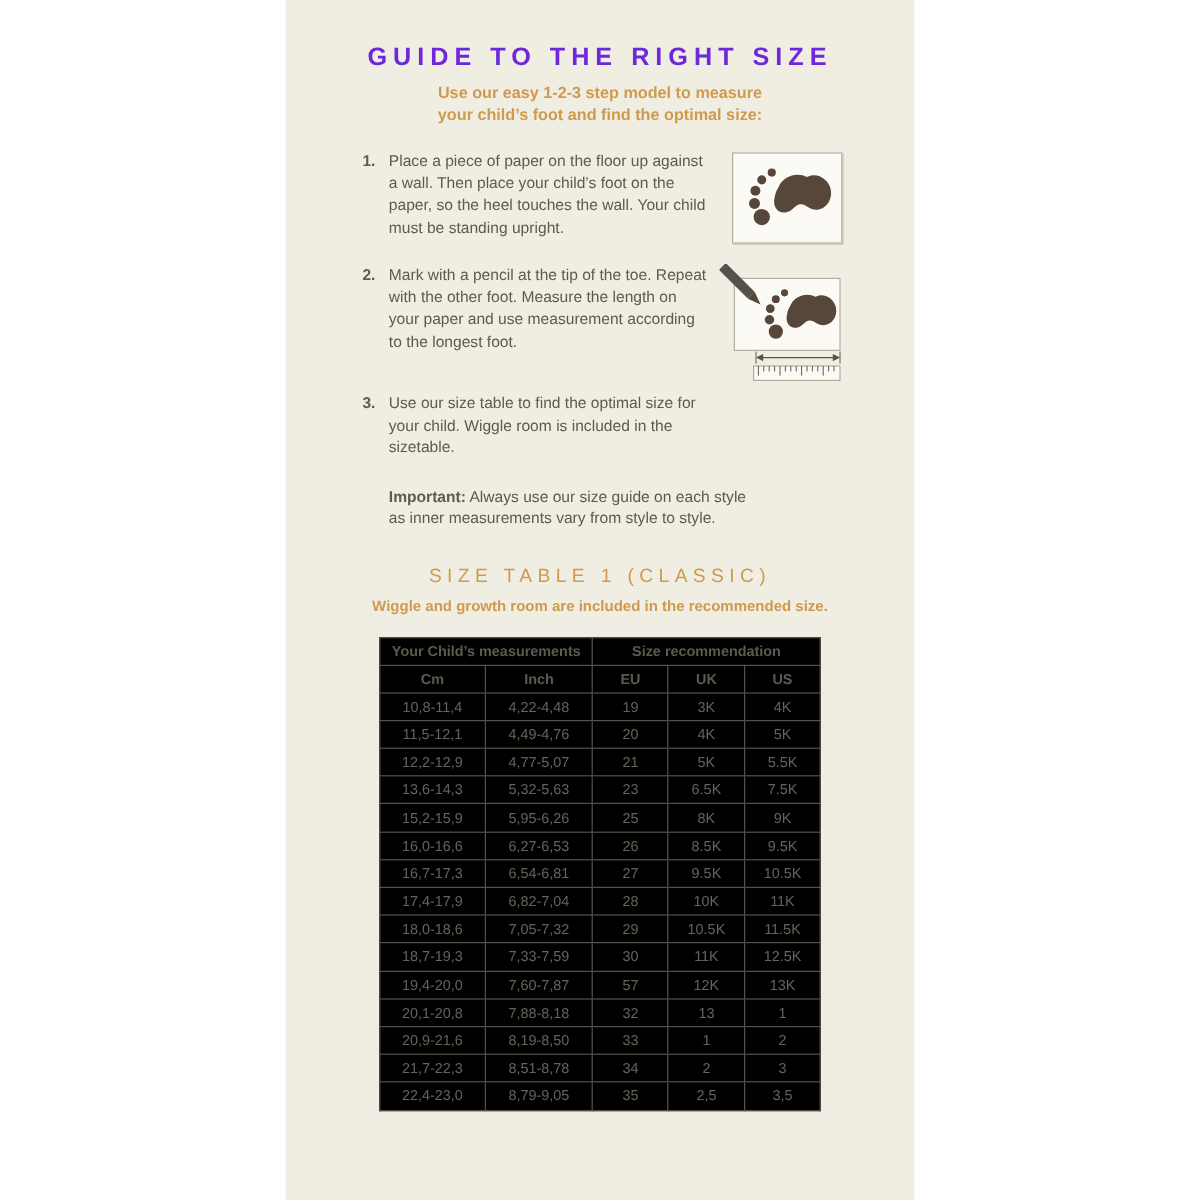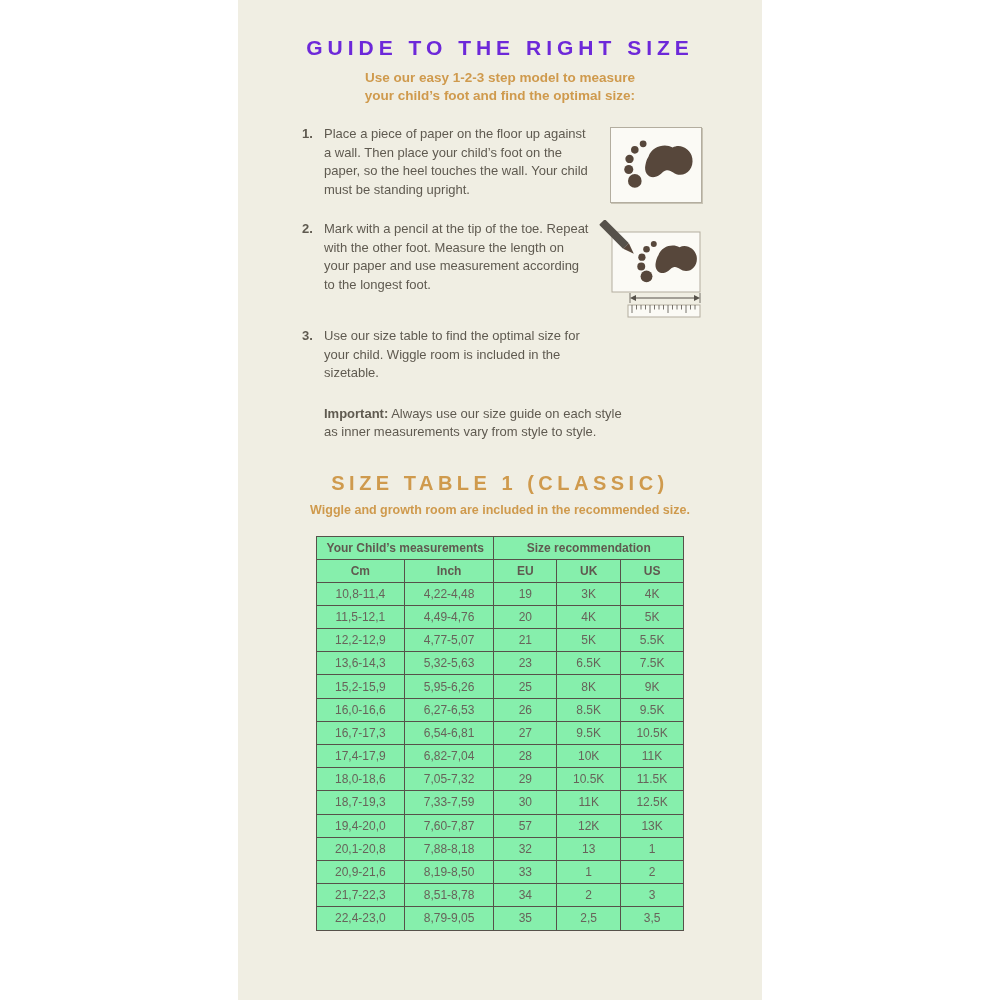--- a/index.html
+++ b/index.html
@@ -15,24 +15,24 @@
   .step-2{margin-top:17px;}
   .step-3{margin-top:9px;}
   .step-num{flex:0 0 16px;font-size:13px;font-weight:bold;color:#5f5a50;line-height:1.42;}
   .step-text{flex:1 1 auto;margin:0 0 0 6px;font-size:13px;color:#5f5a50;line-height:1.42;max-width:268px;}
   .icon-col{flex:0 0 106px;margin-left:auto;display:flex;justify-content:flex-end;align-items:flex-start;}
   .icon-box{width:90px;height:74px;background:#fbfaf5;border:1px solid #b3ad9f;display:flex;align-items:center;justify-content:center;margin-top:2px;box-shadow:1px 1px 0 #c9c4b5;}
 
   .important{margin:22px 0 0 86px;max-width:312px;font-size:13px;color:#5f5a50;line-height:1.42;}
   .important b{color:#5f5a50;}
 
-  .table-title{margin:30px 0 0 0;text-align:center;color:#cf9a4d;font-size:20px;font-weight:bold;letter-spacing:4.5px;}
+  .table-title{margin:30px 0 0 0;text-align:center;color:#cf9a4d;font-size:16px;font-weight:normal;letter-spacing:4.5px;}
   .table-subtitle{margin:8px 0 0 0;text-align:center;color:#cf9a4d;font-size:12.5px;font-weight:bold;}
 
-  table.size-table{margin:19px auto 0 auto;border-collapse:collapse;width:368px;background:#86efac;}
+  table.size-table{margin:19px auto 0 auto;border-collapse:collapse;width:368px;background:#000000;}
   .size-table th,.size-table td{border:1px solid #56514a;text-align:center;color:#67635a;font-size:12px;padding:0;height:22px;line-height:22px;}
   .size-table th{font-weight:bold;color:#5f5a50;}
   .size-table td{height:22.2px;}
   .col-cm{width:88px;}.col-inch{width:90px;}.col-eu{width:63px;}.col-uk{width:64px;}.col-us{width:63px;}
 
   .foot{fill:#57473b;}
   .paper{fill:#fbfaf5;stroke:#b3ad9f;stroke-width:1;}
   .ink{stroke:#56514a;fill:none;}
   .inkfill{fill:#56514a;}
   .hidden-defs{position:absolute;width:0;height:0;overflow:hidden;}

